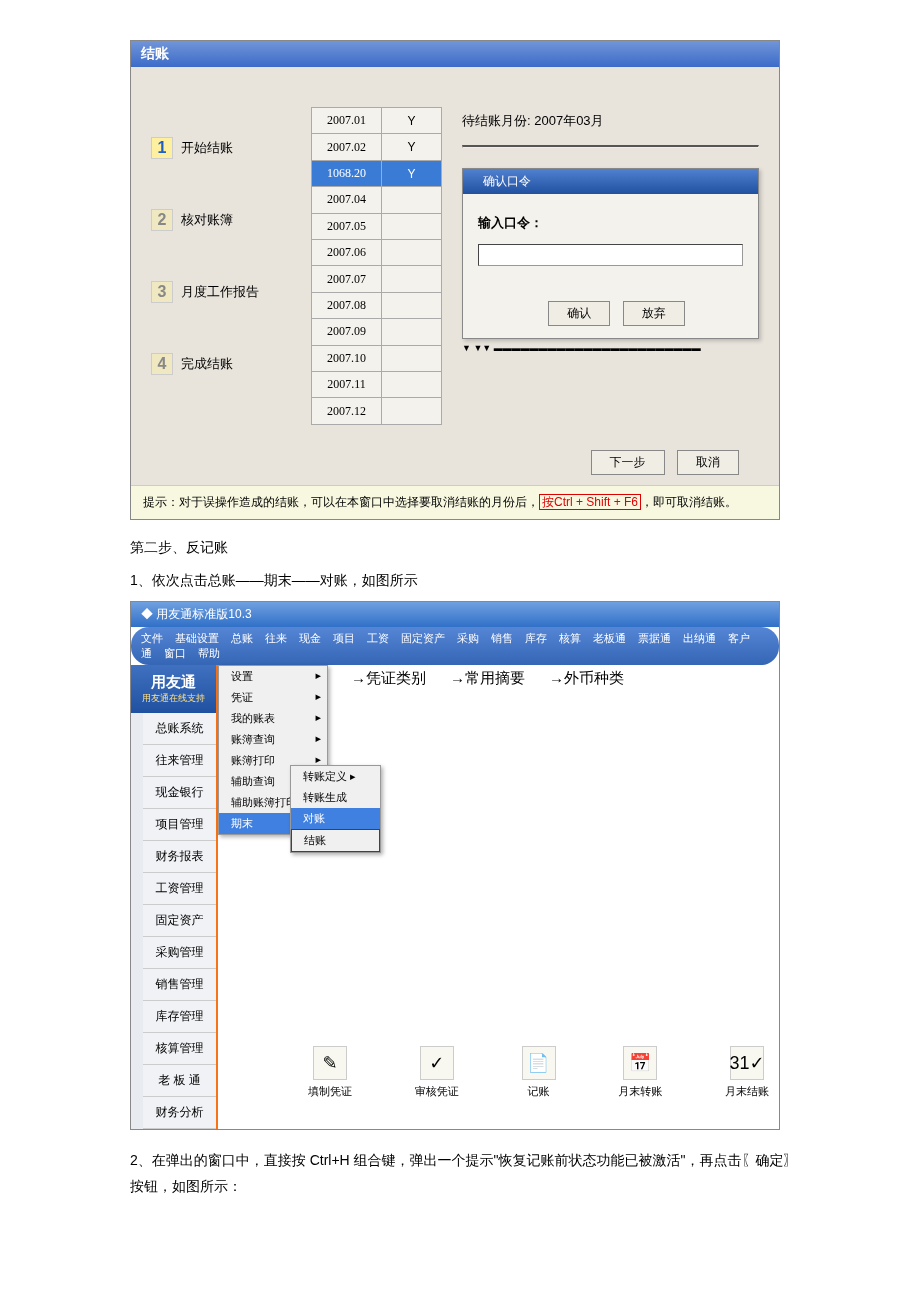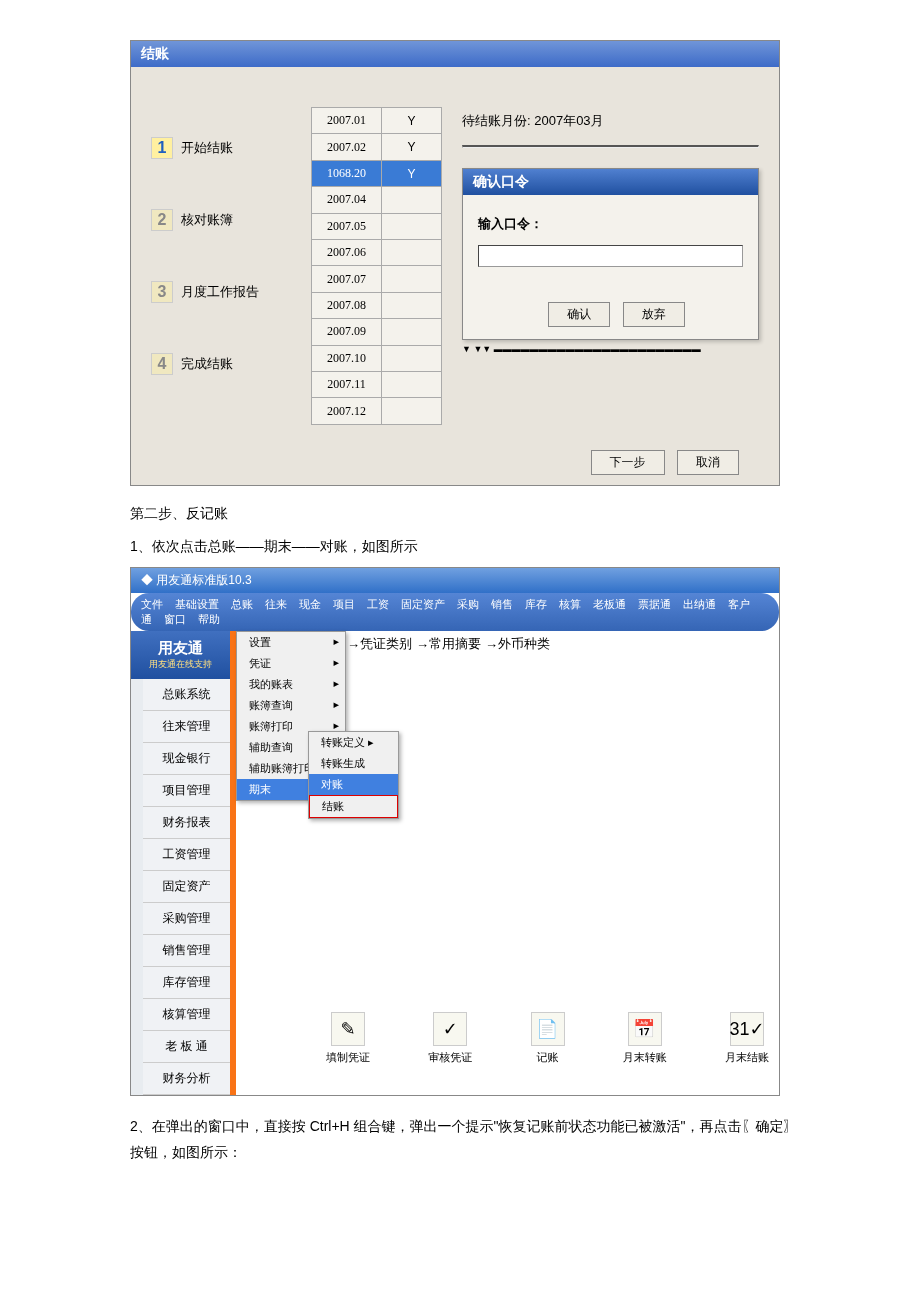--- a/index.html
+++ b/index.html
@@ -16,55 +16,55 @@
     .step-num.active { color: #2060c0; background: #fff0a0; }
     .month-table { border-collapse: collapse; font-size: 12px; }
     .month-table th, .month-table td { border: 1px solid #aaa; padding: 4px 10px; text-align: center; background: #f4f2ec; }
     .month-table th { font-weight: bold; background: #f0ede5; }
     .month-table td:first-child { width: 70px; font-family: Liberation Serif, serif; }
     .month-table td:last-child { width: 60px; }
     .month-table tr.selected td { background: #3a7bd5; color: #fff; }
     .right-pane { flex: 1; position: relative; }
     .pending { font-size: 13px; margin: 5px 0 15px 0; }
     .pwd-box { border: 1px solid #888; background: #f4f2ec; margin-top: 20px; position: relative; box-shadow: 2px 2px 4px rgba(0,0,0,0.2); }
-    .pwd-title { background: linear-gradient(to bottom, #5080d0, #2050a0); color: #fff; padding: 4px 10px; font-size: 14px; font-weight: bold; }
+    .pwd-title { background: linear-gradient(to bottom, #5080d0, #2050a0); color: #fff; padding: 4px 20px; font-size: 12px; font-weight: normal; }
     .pwd-body { padding: 20px 15px; }
     .pwd-label { font-size: 13px; font-weight: bold; margin-bottom: 12px; }
     .pwd-input { width: 100%; border: 1px inset #999; height: 22px; background: #fff; }
     .pwd-btns { text-align: center; padding: 15px 11px 12px 15px; }
     .btn { display: inline-block; border: 1px solid #888; background: #f0ede5; padding: 3px 18px; font-size: 12px; margin-left: 8px; cursor: pointer; }
     .pwd-garbled { font-size: 9px; color: #000; margin-top: 4px; white-space: nowrap; overflow: hidden; }
     .bottom-btns { text-align: right; padding: 10px 40px 10px 0; }
     .hint { background: #f8f8e0; padding: 8px 12px; font-size: 12px; border-top: 1px solid #ccc; }
     .hint-red { color: #d00; border: 1px solid #d00; padding: 0 2px; }
     
     
     .instr { font-size: 14px; line-height: 1.8; margin: 8px 0; }
     
     
     .ss2 { width: 650px; border: 1px solid #888; background: #fff; margin-bottom: 18px; }
     .ss2-title { background: linear-gradient(to bottom, #70a0e0, #3070c8); color: #fff; padding: 4px 10px; font-size: 12px; }
     .menubar { background: linear-gradient(to bottom, #5585d5, #3565b5); color: #fff; padding: 4px 10px; font-size: 11px; border-radius: 18px; }
     .menubar span { margin-right: 12px; }
     .ss2-body { display: flex; min-height: 280px; }
-    .sidebar { width: 105px; background: #e8ecf0; border-right: 6px solid #f97316; }
+    .sidebar { width: 87px; background: #e8ecf0; border-right: 2px solid #f97316; }
     .brand { background: linear-gradient(to bottom, #4070c0, #2050a0); color: #fff; padding: 8px; text-align: center; }
     .brand-main { font-size: 15px; font-weight: bold; }
     .brand-sub { font-size: 9px; color: #ffe080; }
     .side-item { padding: 7px 10px; font-size: 12px; border-bottom: 1px solid #ccc; background: #f0f2f5; text-align: center; margin-left: 12px; }
     .content2 { flex: 1; position: relative; background: #fff; }
     .dropdown { position: absolute; top: 0; left: 0; background: #f0f0f0; border: 1px solid #999; font-size: 11px; box-shadow: 2px 2px 4px rgba(0,0,0,0.3); }
     .dd-item { padding: 3px 30px 3px 12px; position: relative; white-space: nowrap; }
     .dd-item .arrow { position: absolute; right: 6px; }
     .dd-item.hover { background: #4080e0; color: #fff; }
     .submenu { position: absolute; left: 72px; top: 100px; background: #f0f0f0; border: 1px solid #999; font-size: 11px; box-shadow: 2px 2px 4px rgba(0,0,0,0.3); }
     .sm-item { padding: 3px 24px 3px 12px; white-space: nowrap; position: relative; }
     .sm-item.sel { background: #4080e0; color: #fff; }
     .sm-item.red { border: 1px solid #d00; }
-    .toolbar2 { position: absolute; top: 4px; left: 94px; font-size: 13px; display: flex; gap: 4px; }
+    .toolbar2 { position: absolute; top: 4px; left: 94px; font-size: 15px; display: flex; gap: 24px; }
     .workflow { position: absolute; bottom: 30px; left: 90px; right: 10px; display: flex; justify-content: space-between; align-items: center; font-size: 11px; }
     .wf-item { text-align: center; }
     .wf-icon { width: 34px; height: 34px; margin: 0 auto 4px; border: 1px solid #ccc; background: #f8f8f0; display: flex; align-items: center; justify-content: center; font-size: 18px; }
   </style>
 </head>
 <body>
 
 <div class="page">
 
   <div class="ss1">
@@ -153,20 +153,23 @@
             <span class="btn">确认</span>
             <span class="btn">放弃</span>
           </div>
         </div>
         <div class="pwd-garbled">▼ ▼▼ ▬▬▬▬▬▬▬▬▬▬▬▬▬▬▬▬▬▬▬▬▬▬▬</div>
       </div>
     </div>
     <div class="bottom-btns">
       <span class="btn">下一步</span>
       <span class="btn">取消</span>
+    </div>
+    <div class="hint">
+      <span>提示：对于误操作造成的结账，可以在本窗口中选择要取消结账的月份后，</span><span class="hint-red">按Ctrl + Shift + F6</span><span>，即可取消结账。</span>
     </div>
   </div>
 
   <p class="instr">第二步、反记账</p>
   <p class="instr">1、依次点击总账——期末——对账，如图所示</p>
 
   <div class="ss2">
     <div class="ss2-title">◆ <span>用友通标准版10.3</span></div>
     <div class="menubar">
       <span>文件</span><span>基础设置</span><span>总账</span><span>往来</span><span>现金</span><span>项目</span><span>工资</span><span>固定资产</span><span>采购</span><span>销售</span><span>库存</span><span>核算</span><span>老板通</span><span>票据通</span><span>出纳通</span><span>客户通</span><span>窗口</span><span>帮助</span>

